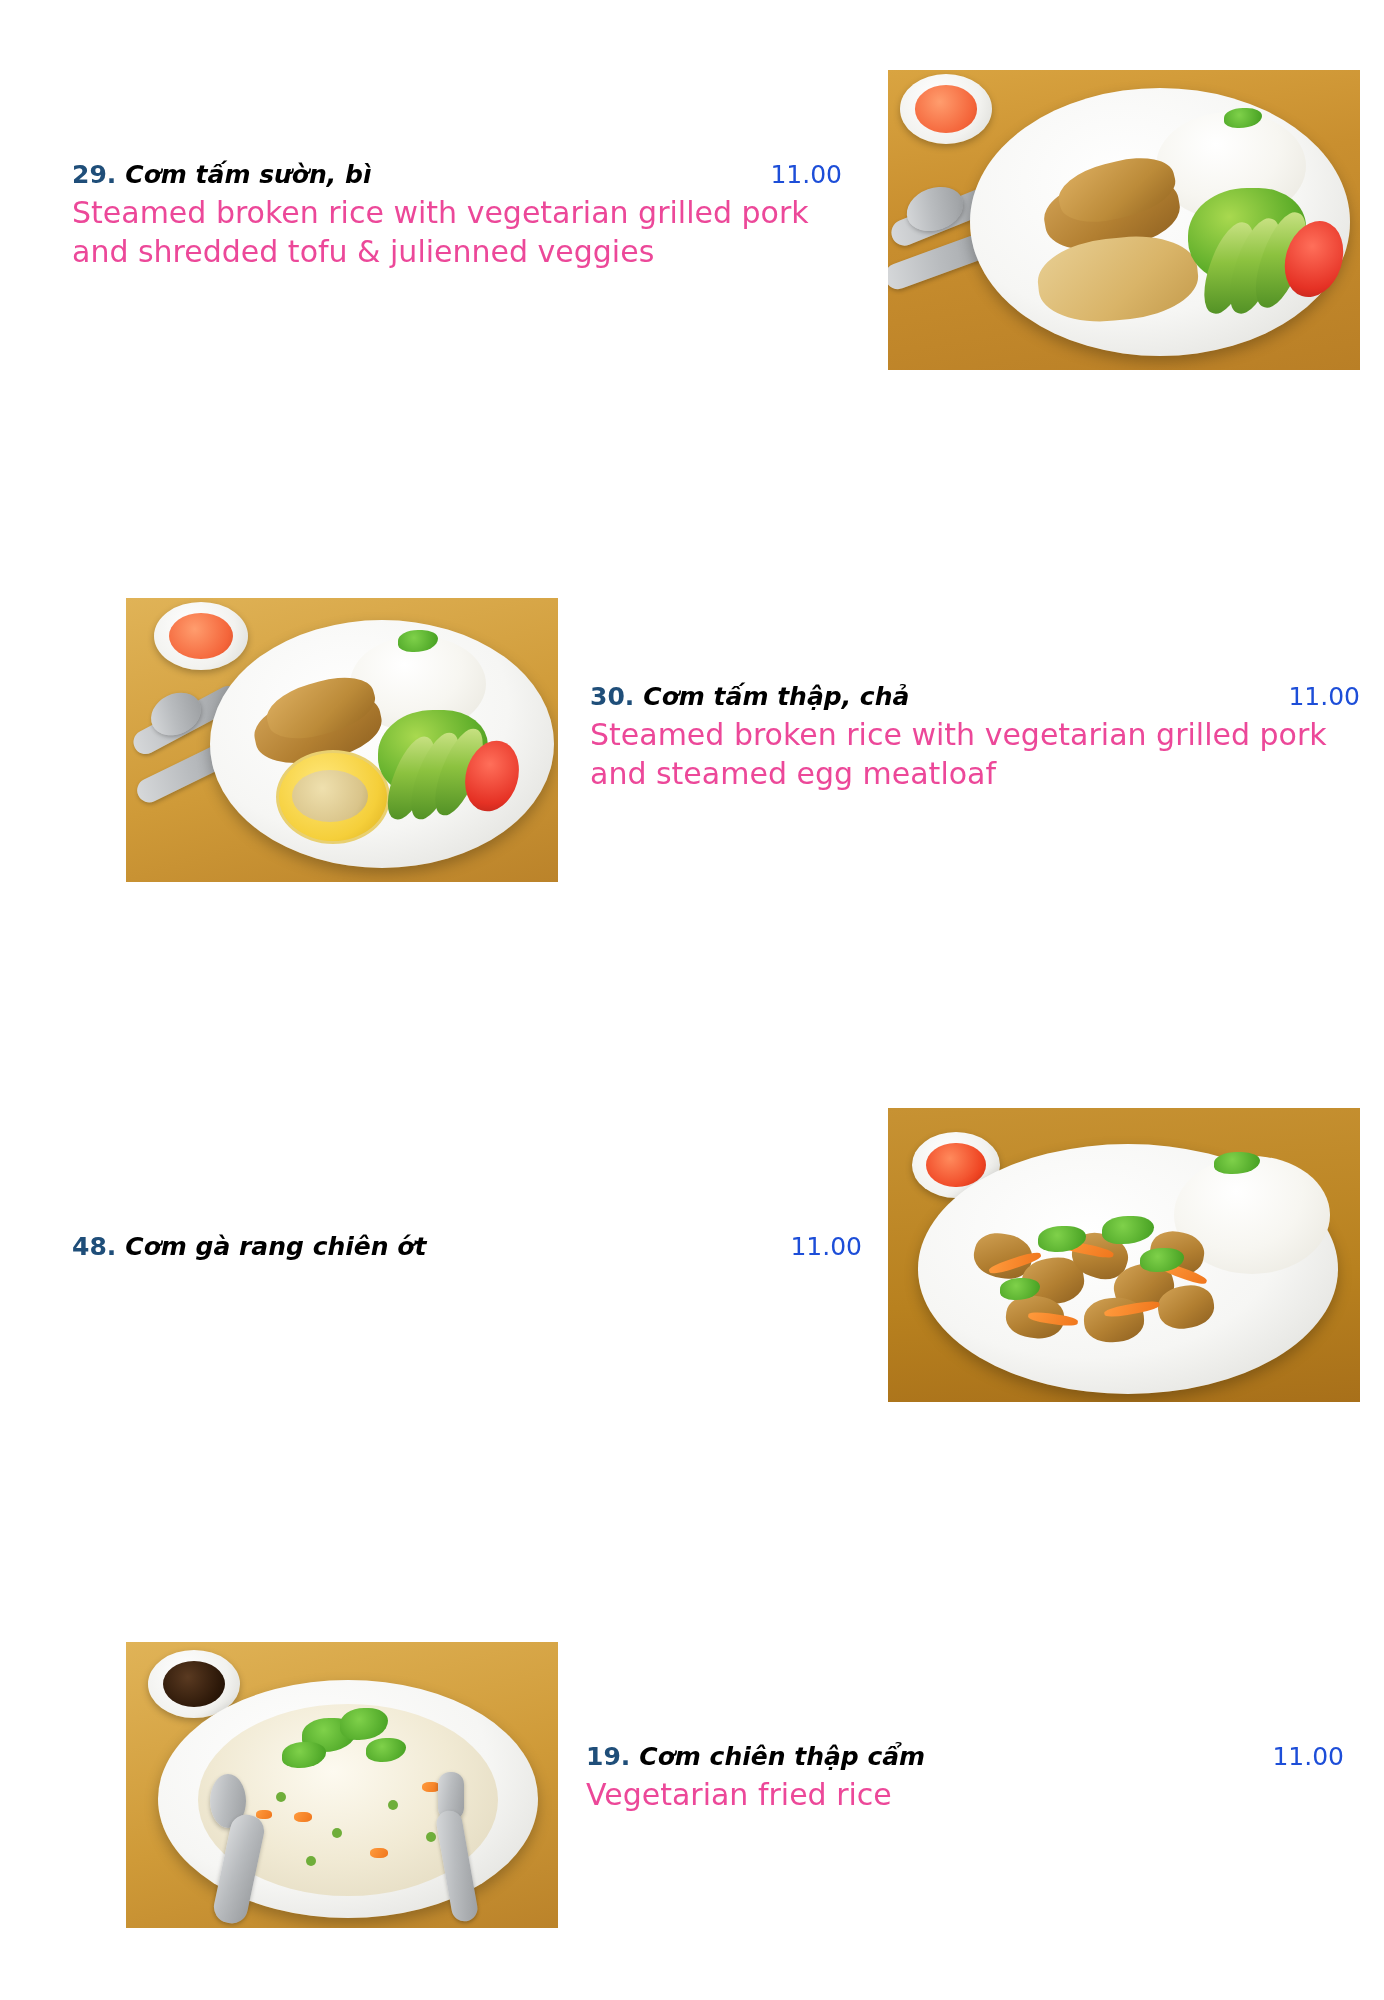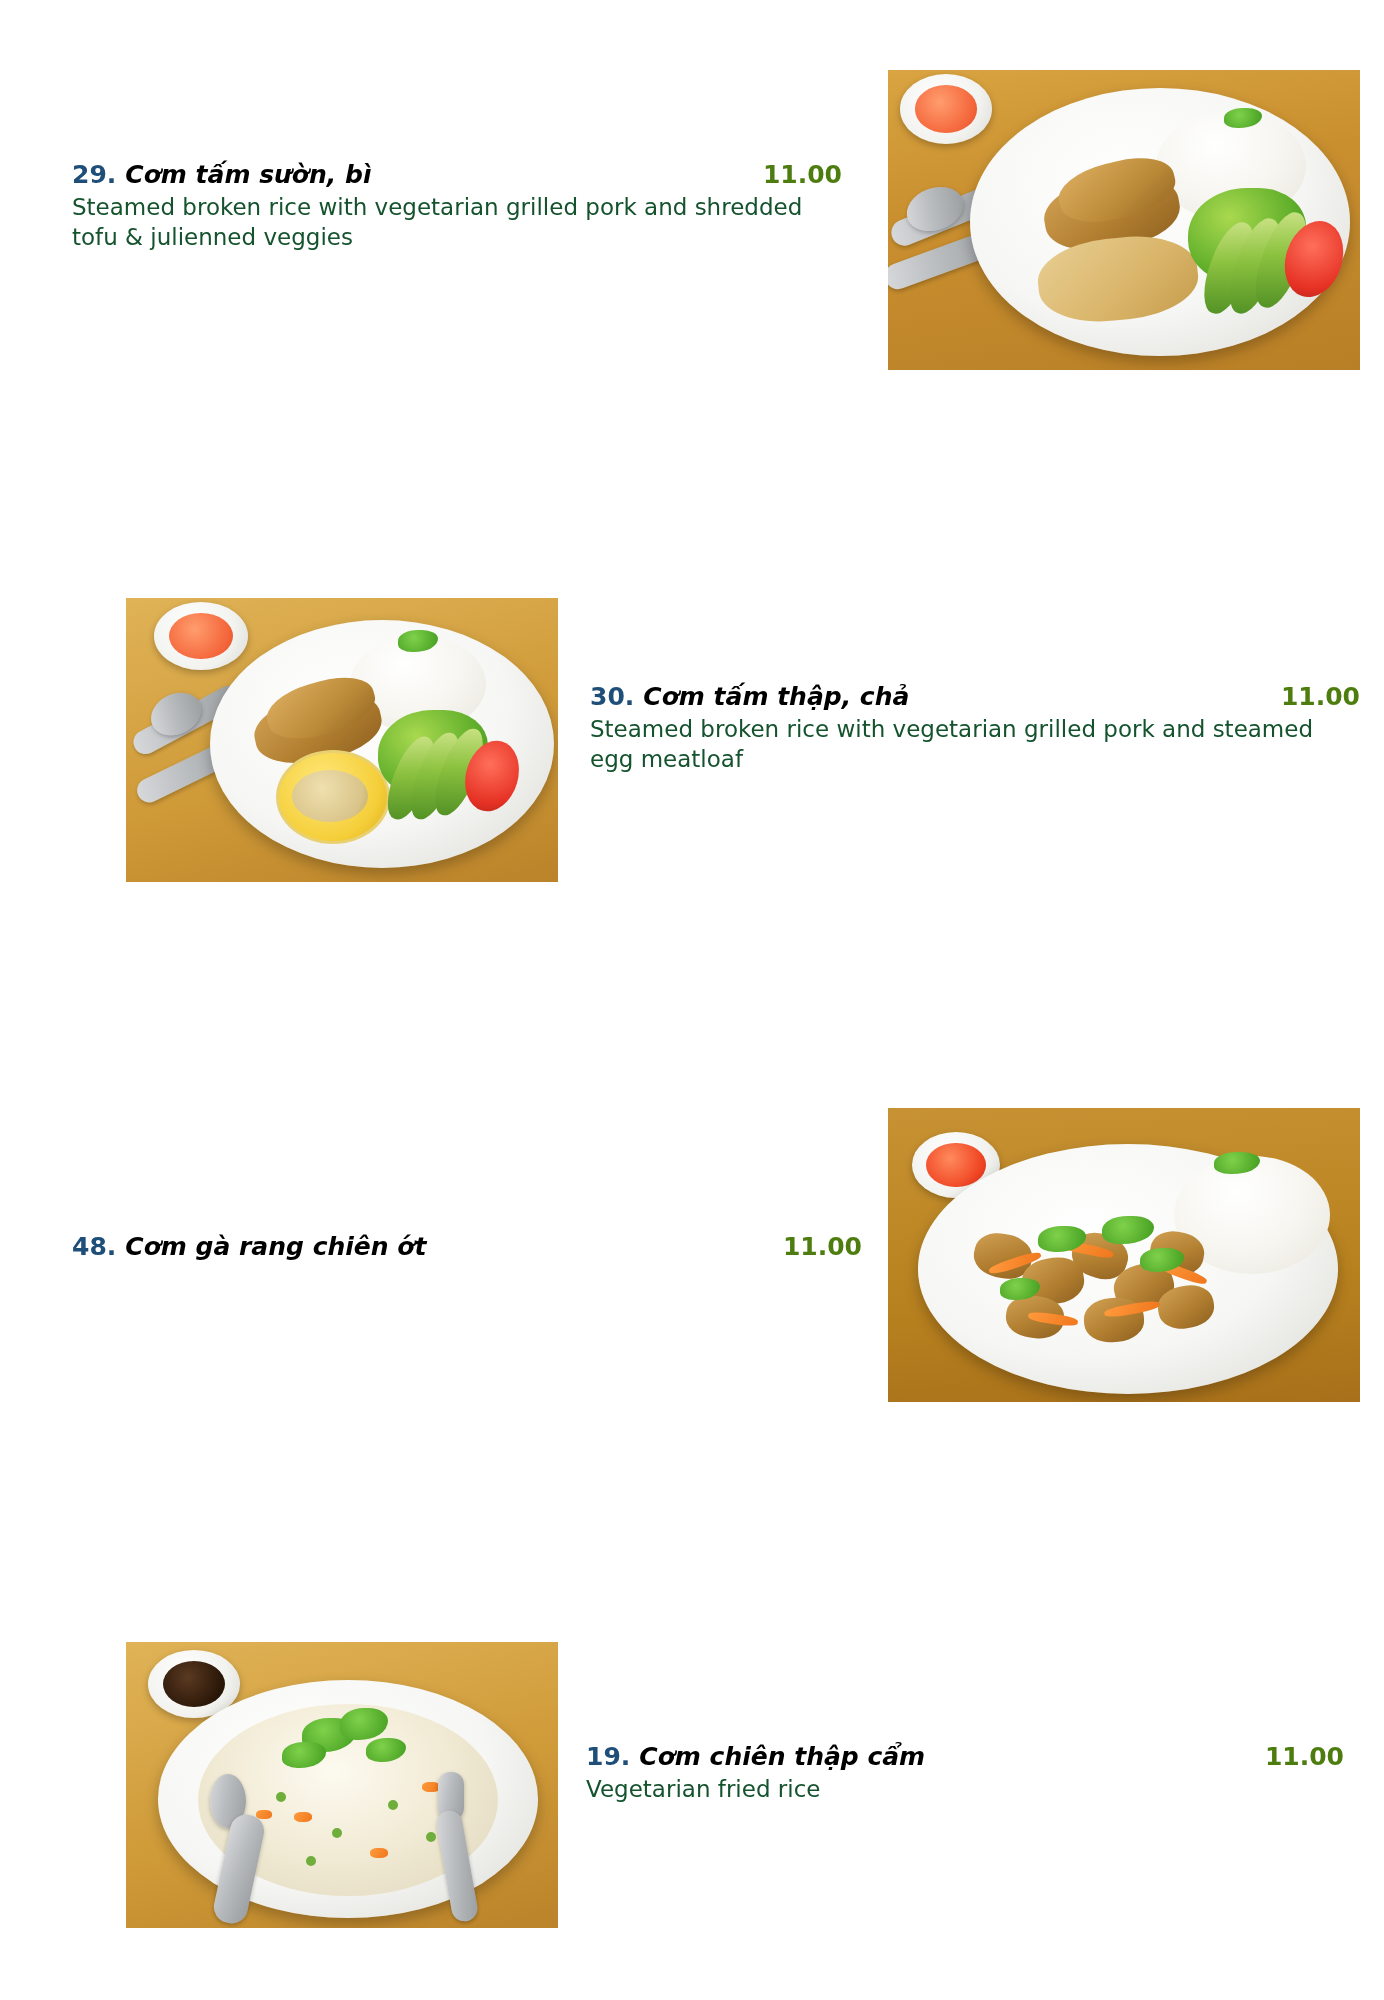--- a/index.html
+++ b/index.html
@@ -39,27 +39,27 @@
     font-weight: bold;
     margin-right: 9px;
   }
   .item-name {
     color: #000000;
     font-weight: bold;
     font-style: italic;
   }
   .item-price {
     margin-left: auto;
-    color: #4d7c0f;
-    font-weight: bold;
+    color: #1d4ed8;
+    font-weight: normal;
     padding-left: 30px;
   }
   .item-desc {
-    color: #14532d;
-    font-size: 23px;
+    color: #ec4899;
+    font-size: 30px;
     line-height: 1.30;
     margin-top: 4px;
     font-weight: normal;
   }
 
   
   .photo {
     position: absolute;
     overflow: hidden;
   }

